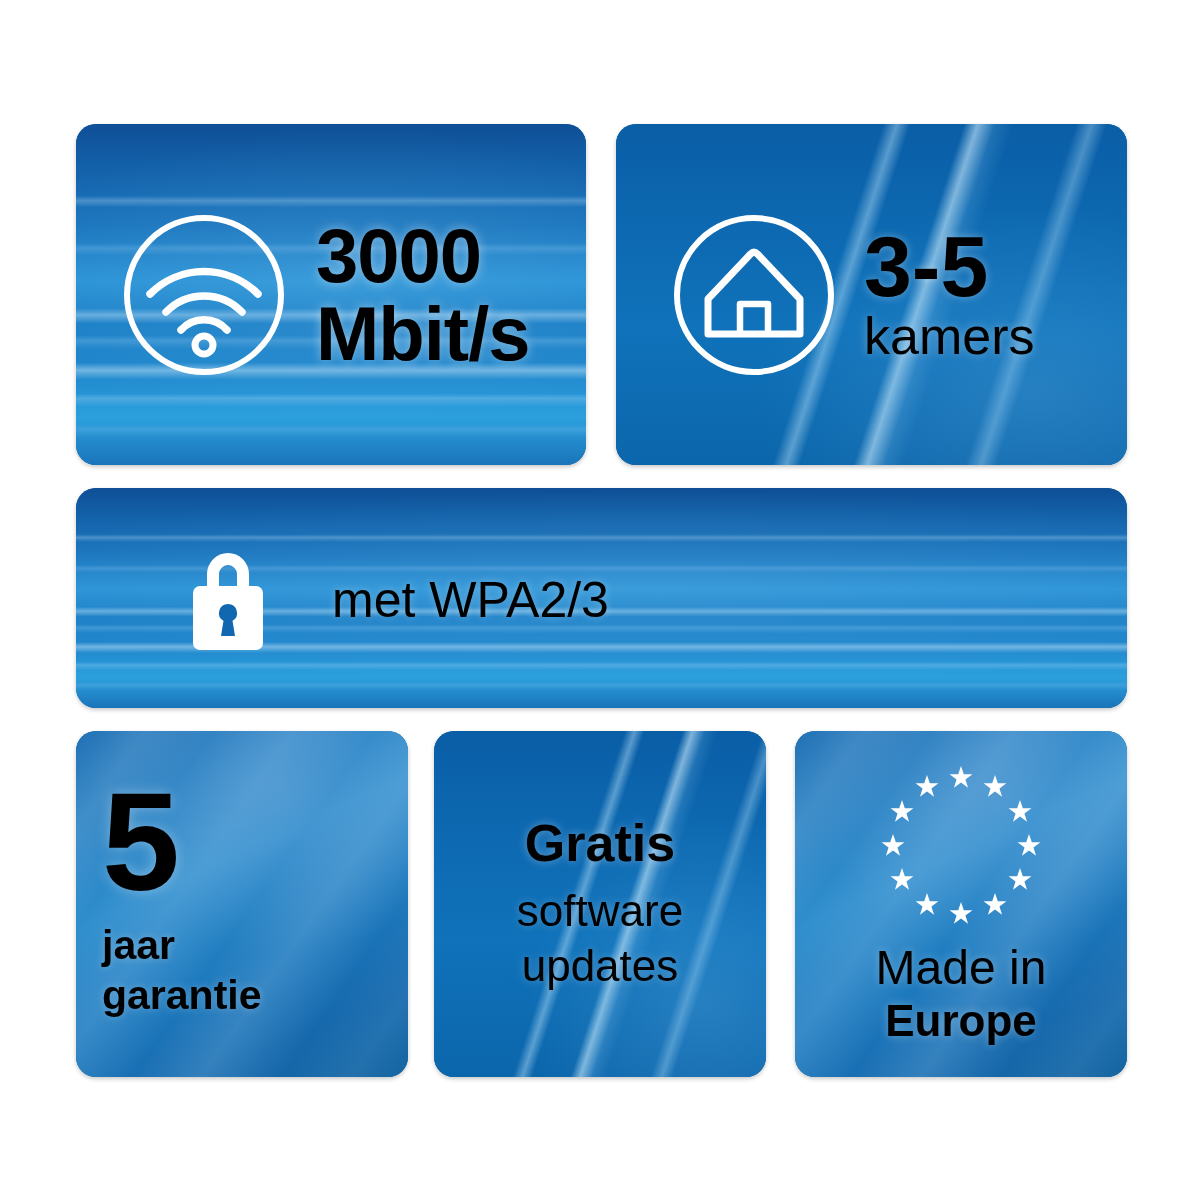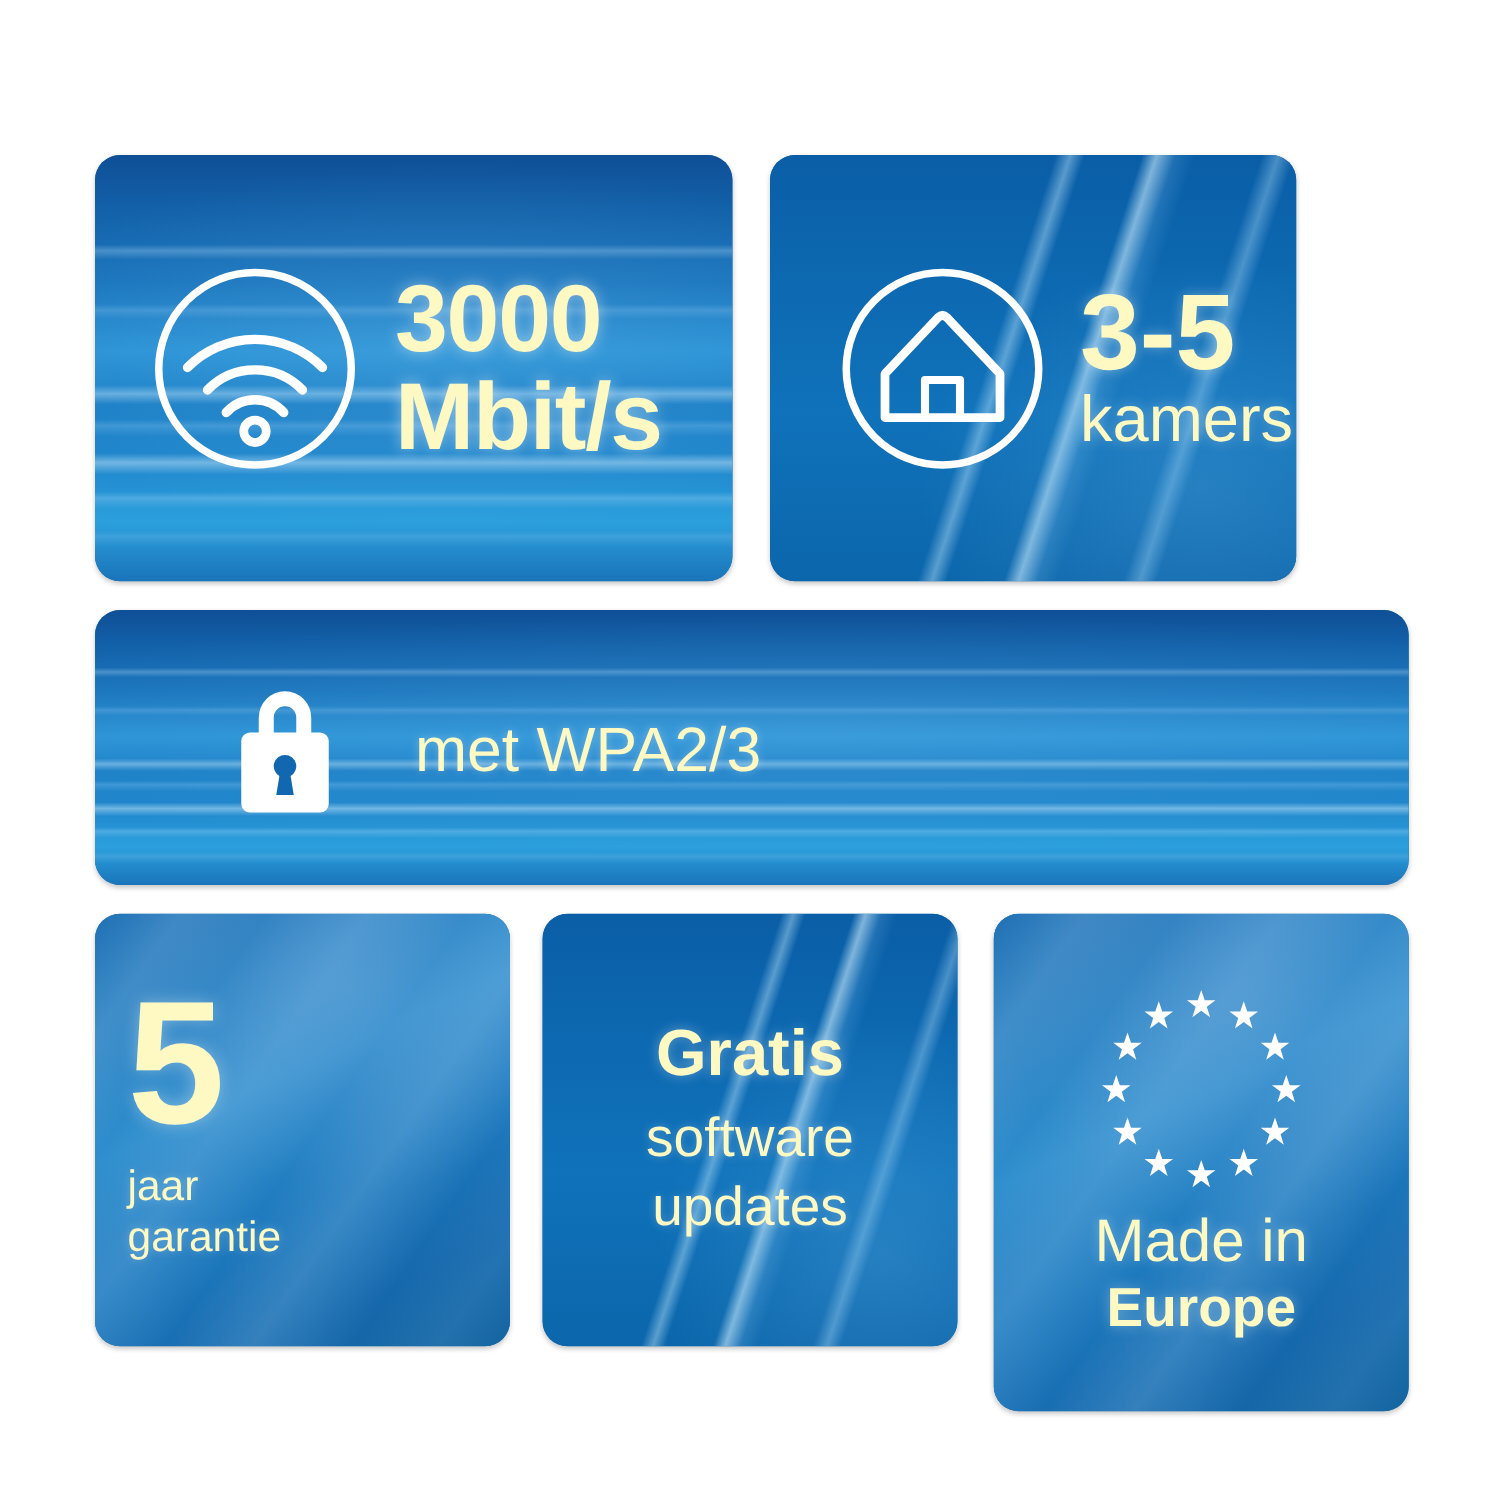--- a/index.html
+++ b/index.html
@@ -138,30 +138,30 @@
   .bg-s .bg-glow {
     background:
       radial-gradient(100% 80% at 62% 18%, rgba(140,180,225,0.28) 0%, rgba(255,255,255,0) 58%);
   }
 
   .content {
     position: absolute;
     inset: 0;
     display: flex;
     align-items: center;
-    color: #fef9c3;
+    color: #000000;
   }
 
   
   #tile-speed   { left: 76px;  top: 124px;  width: 510px;  height: 341px; }
-  #tile-rooms   { left: 616px; top: 124px;  width: 421px;  height: 341px; }
+  #tile-rooms   { left: 616px; top: 124px;  width: 511px;  height: 341px; }
   #tile-security{ left: 76px;  top: 488px;  width: 1051px; height: 220px; }
   #tile-warranty{ left: 76px;  top: 731px;  width: 332px;  height: 346px; }
   #tile-updates { left: 434px; top: 731px;  width: 332px;  height: 346px; }
-  #tile-origin  { left: 795px; top: 731px;  width: 332px;  height: 398px; }
+  #tile-origin  { left: 795px; top: 731px;  width: 332px;  height: 346px; }
 
   
   #tile-speed .content { padding-left: 42px; gap: 26px; }
   .icon-wifi { flex: 0 0 auto; }
   .speed-text {
     font-weight: 700;
     font-size: 76px;
     line-height: 1.02;
     letter-spacing: -1px;
     text-shadow: 0 0 12px rgba(255,255,255,0.45);
@@ -217,22 +217,22 @@
     padding: 24px 0 30px 26px;
   }
   .warr-num {
     font-weight: 700;
     font-size: 140px;
     line-height: 0.86;
     letter-spacing: -2px;
     text-shadow: 0 0 14px rgba(255,255,255,0.35);
   }
   .warr-l1, .warr-l2 {
-    font-weight: 400;
-    font-size: 34px;
+    font-weight: 700;
+    font-size: 41px;
     line-height: 1.22;
     text-shadow: 0 0 8px rgba(255,255,255,0.28);
   }
   .warr-l1 { margin-top: 18px; }
 
   
   #tile-updates .content {
     flex-direction: column;
     align-items: center;
     justify-content: center;

